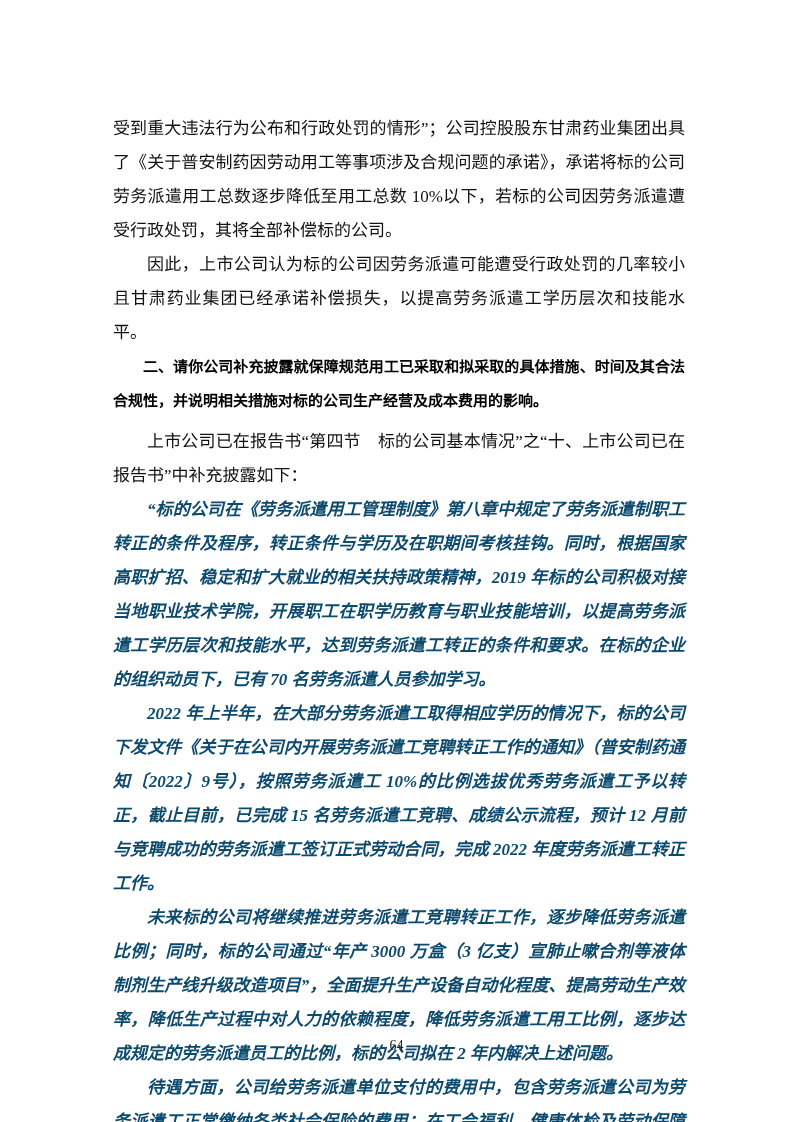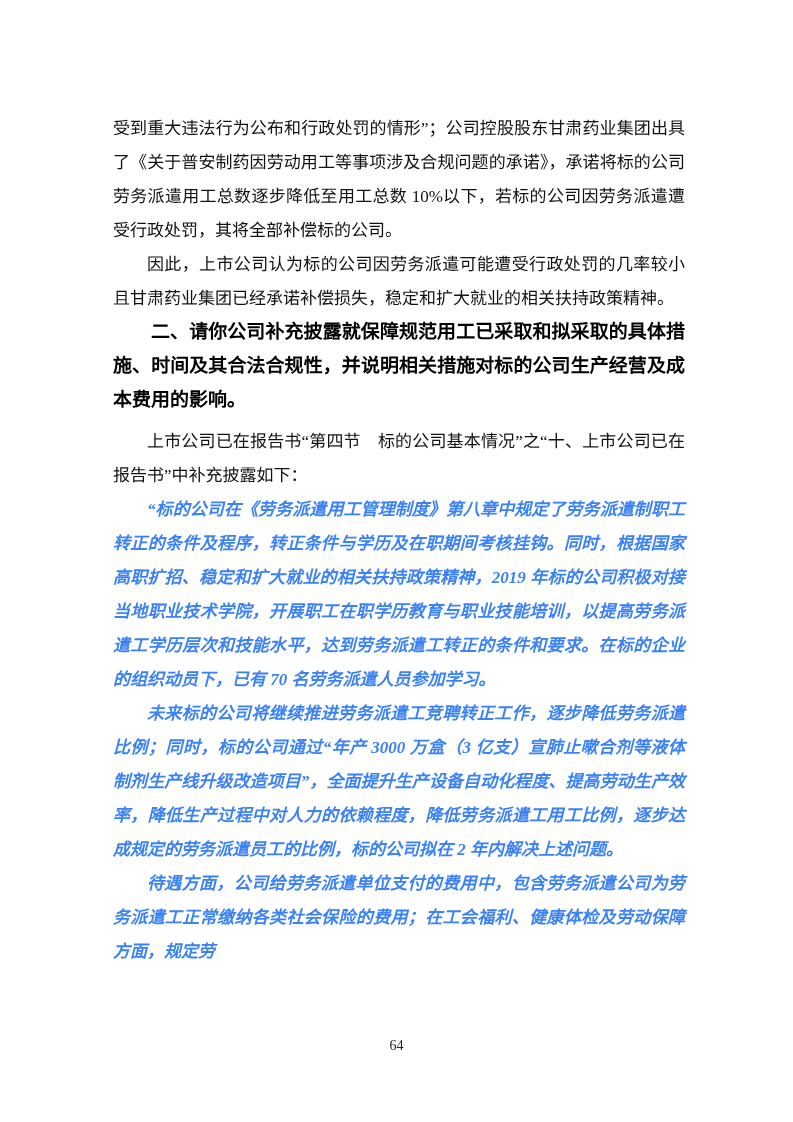--- a/index.html
+++ b/index.html
@@ -23,58 +23,59 @@
     font-family: "Liberation Serif", "DejaVu Serif", serif;
     font-size: 17px;
     line-height: 34px;
     text-align: justify;
     text-justify: inter-ideograph;
     text-indent: 2em;
     color: #111111;
   }
   .para.no-indent { text-indent: 0; }
   .heading {
-    font-family: Liberation Mono, monospace;
+    font-family: Liberation Sans, sans-serif;
     font-weight: bold;
-    font-size: 19px;
+    font-size: 15px;
     line-height: 34px;
     text-align: justify;
     text-indent: 2em;
     color: #000000;
   }
   .kai {
     font-family: "Liberation Serif", "DejaVu Serif", serif;
     font-weight: bold;
     font-style: italic;
     font-size: 17px;
     line-height: 34px;
     text-align: justify;
     text-indent: 2em;
-    color: #3b82f6;
+    color: #0c4a6e;
   }
   .spacer-sm { height: 7px; }
   .page-number {
     position: absolute;
     left: 0;
     top: 1022px;
     width: 100%;
     text-align: center;
     font-family: "Liberation Serif", "DejaVu Serif", serif;
     font-size: 14px;
     color: #222222;
   }
 </style>
 </head>
 <body>
 
 <div class="page">
   <div class="content">
     <p class="para no-indent">受到重大违法行为公布和行政处罚的情形”；公司控股股东甘肃药业集团出具了《关于普安制药因劳动用工等事项涉及合规问题的承诺》，承诺将标的公司劳务派遣用工总数逐步降低至用工总数 10%以下，若标的公司因劳务派遣遭受行政处罚，其将全部补偿标的公司。</p>
-    <p class="para">因此，上市公司认为标的公司因劳务派遣可能遭受行政处罚的几率较小且甘肃药业集团已经承诺补偿损失，稳定和扩大就业的相关扶持政策精神。</p>
+    <p class="para">因此，上市公司认为标的公司因劳务派遣可能遭受行政处罚的几率较小且甘肃药业集团已经承诺补偿损失，以提高劳务派遣工学历层次和技能水平。</p>
     <p class="heading">二、请你公司补充披露就保障规范用工已采取和拟采取的具体措施、时间及其合法合规性，并说明相关措施对标的公司生产经营及成本费用的影响。</p>
     <div class="spacer-sm"></div>
     <p class="para">上市公司已在报告书“第四节　标的公司基本情况”之“十、上市公司已在报告书”中补充披露如下：</p>
     <p class="kai">“标的公司在《劳务派遣用工管理制度》第八章中规定了劳务派遣制职工转正的条件及程序，转正条件与学历及在职期间考核挂钩。同时，根据国家高职扩招、稳定和扩大就业的相关扶持政策精神，2019 年标的公司积极对接当地职业技术学院，开展职工在职学历教育与职业技能培训，以提高劳务派遣工学历层次和技能水平，达到劳务派遣工转正的条件和要求。在标的企业的组织动员下，已有 70 名劳务派遣人员参加学习。</p>
+    <p class="kai">2022 年上半年，在大部分劳务派遣工取得相应学历的情况下，标的公司下发文件《关于在公司内开展劳务派遣工竞聘转正工作的通知》（普安制药通知〔2022〕9号），按照劳务派遣工 10%的比例选拔优秀劳务派遣工予以转正，截止目前，已完成 15 名劳务派遣工竞聘、成绩公示流程，预计 12 月前与竞聘成功的劳务派遣工签订正式劳动合同，完成 2022 年度劳务派遣工转正工作。</p>
     <p class="kai">未来标的公司将继续推进劳务派遣工竞聘转正工作，逐步降低劳务派遣比例；同时，标的公司通过“年产 3000 万盒（3 亿支）宣肺止嗽合剂等液体制剂生产线升级改造项目”，全面提升生产设备自动化程度、提高劳动生产效率，降低生产过程中对人力的依赖程度，降低劳务派遣工用工比例，逐步达成规定的劳务派遣员工的比例，标的公司拟在 2 年内解决上述问题。</p>
     <p class="kai">待遇方面，公司给劳务派遣单位支付的费用中，包含劳务派遣公司为劳务派遣工正常缴纳各类社会保险的费用；在工会福利、健康体检及劳动保障方面，规定劳</p>
   </div>
   <div class="page-number">64</div>
 </div>
 
 </body></html>

